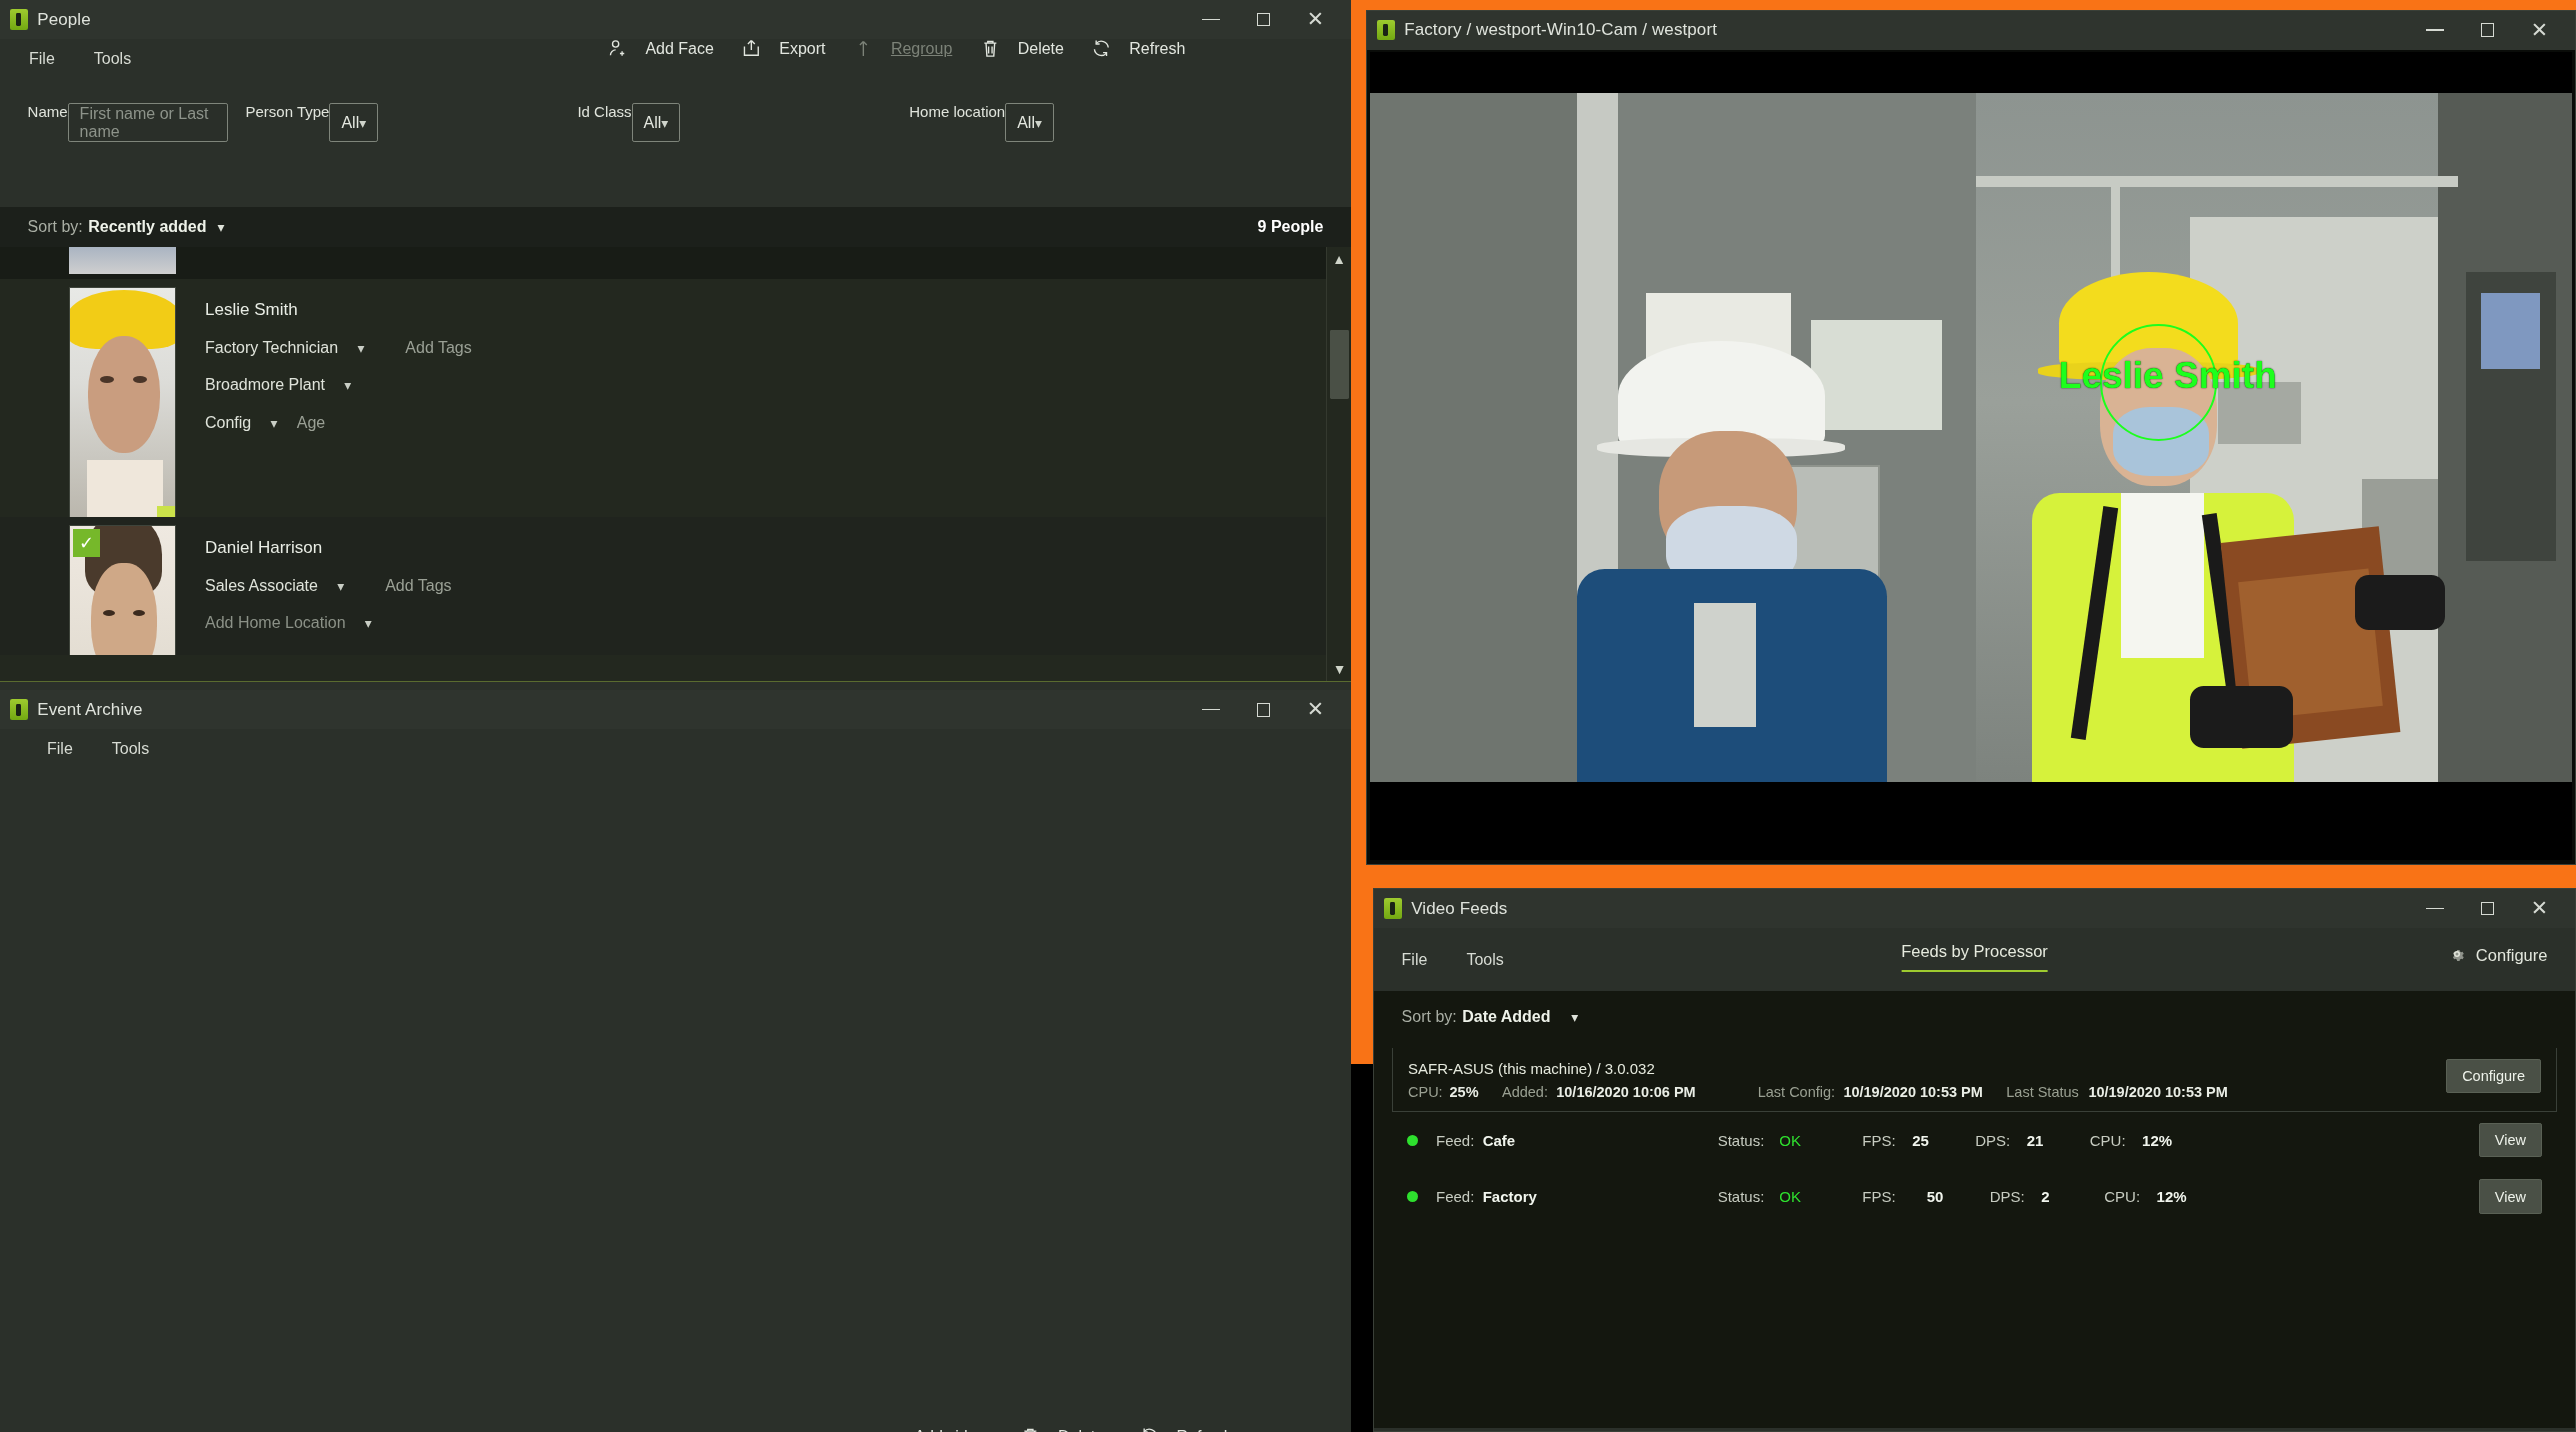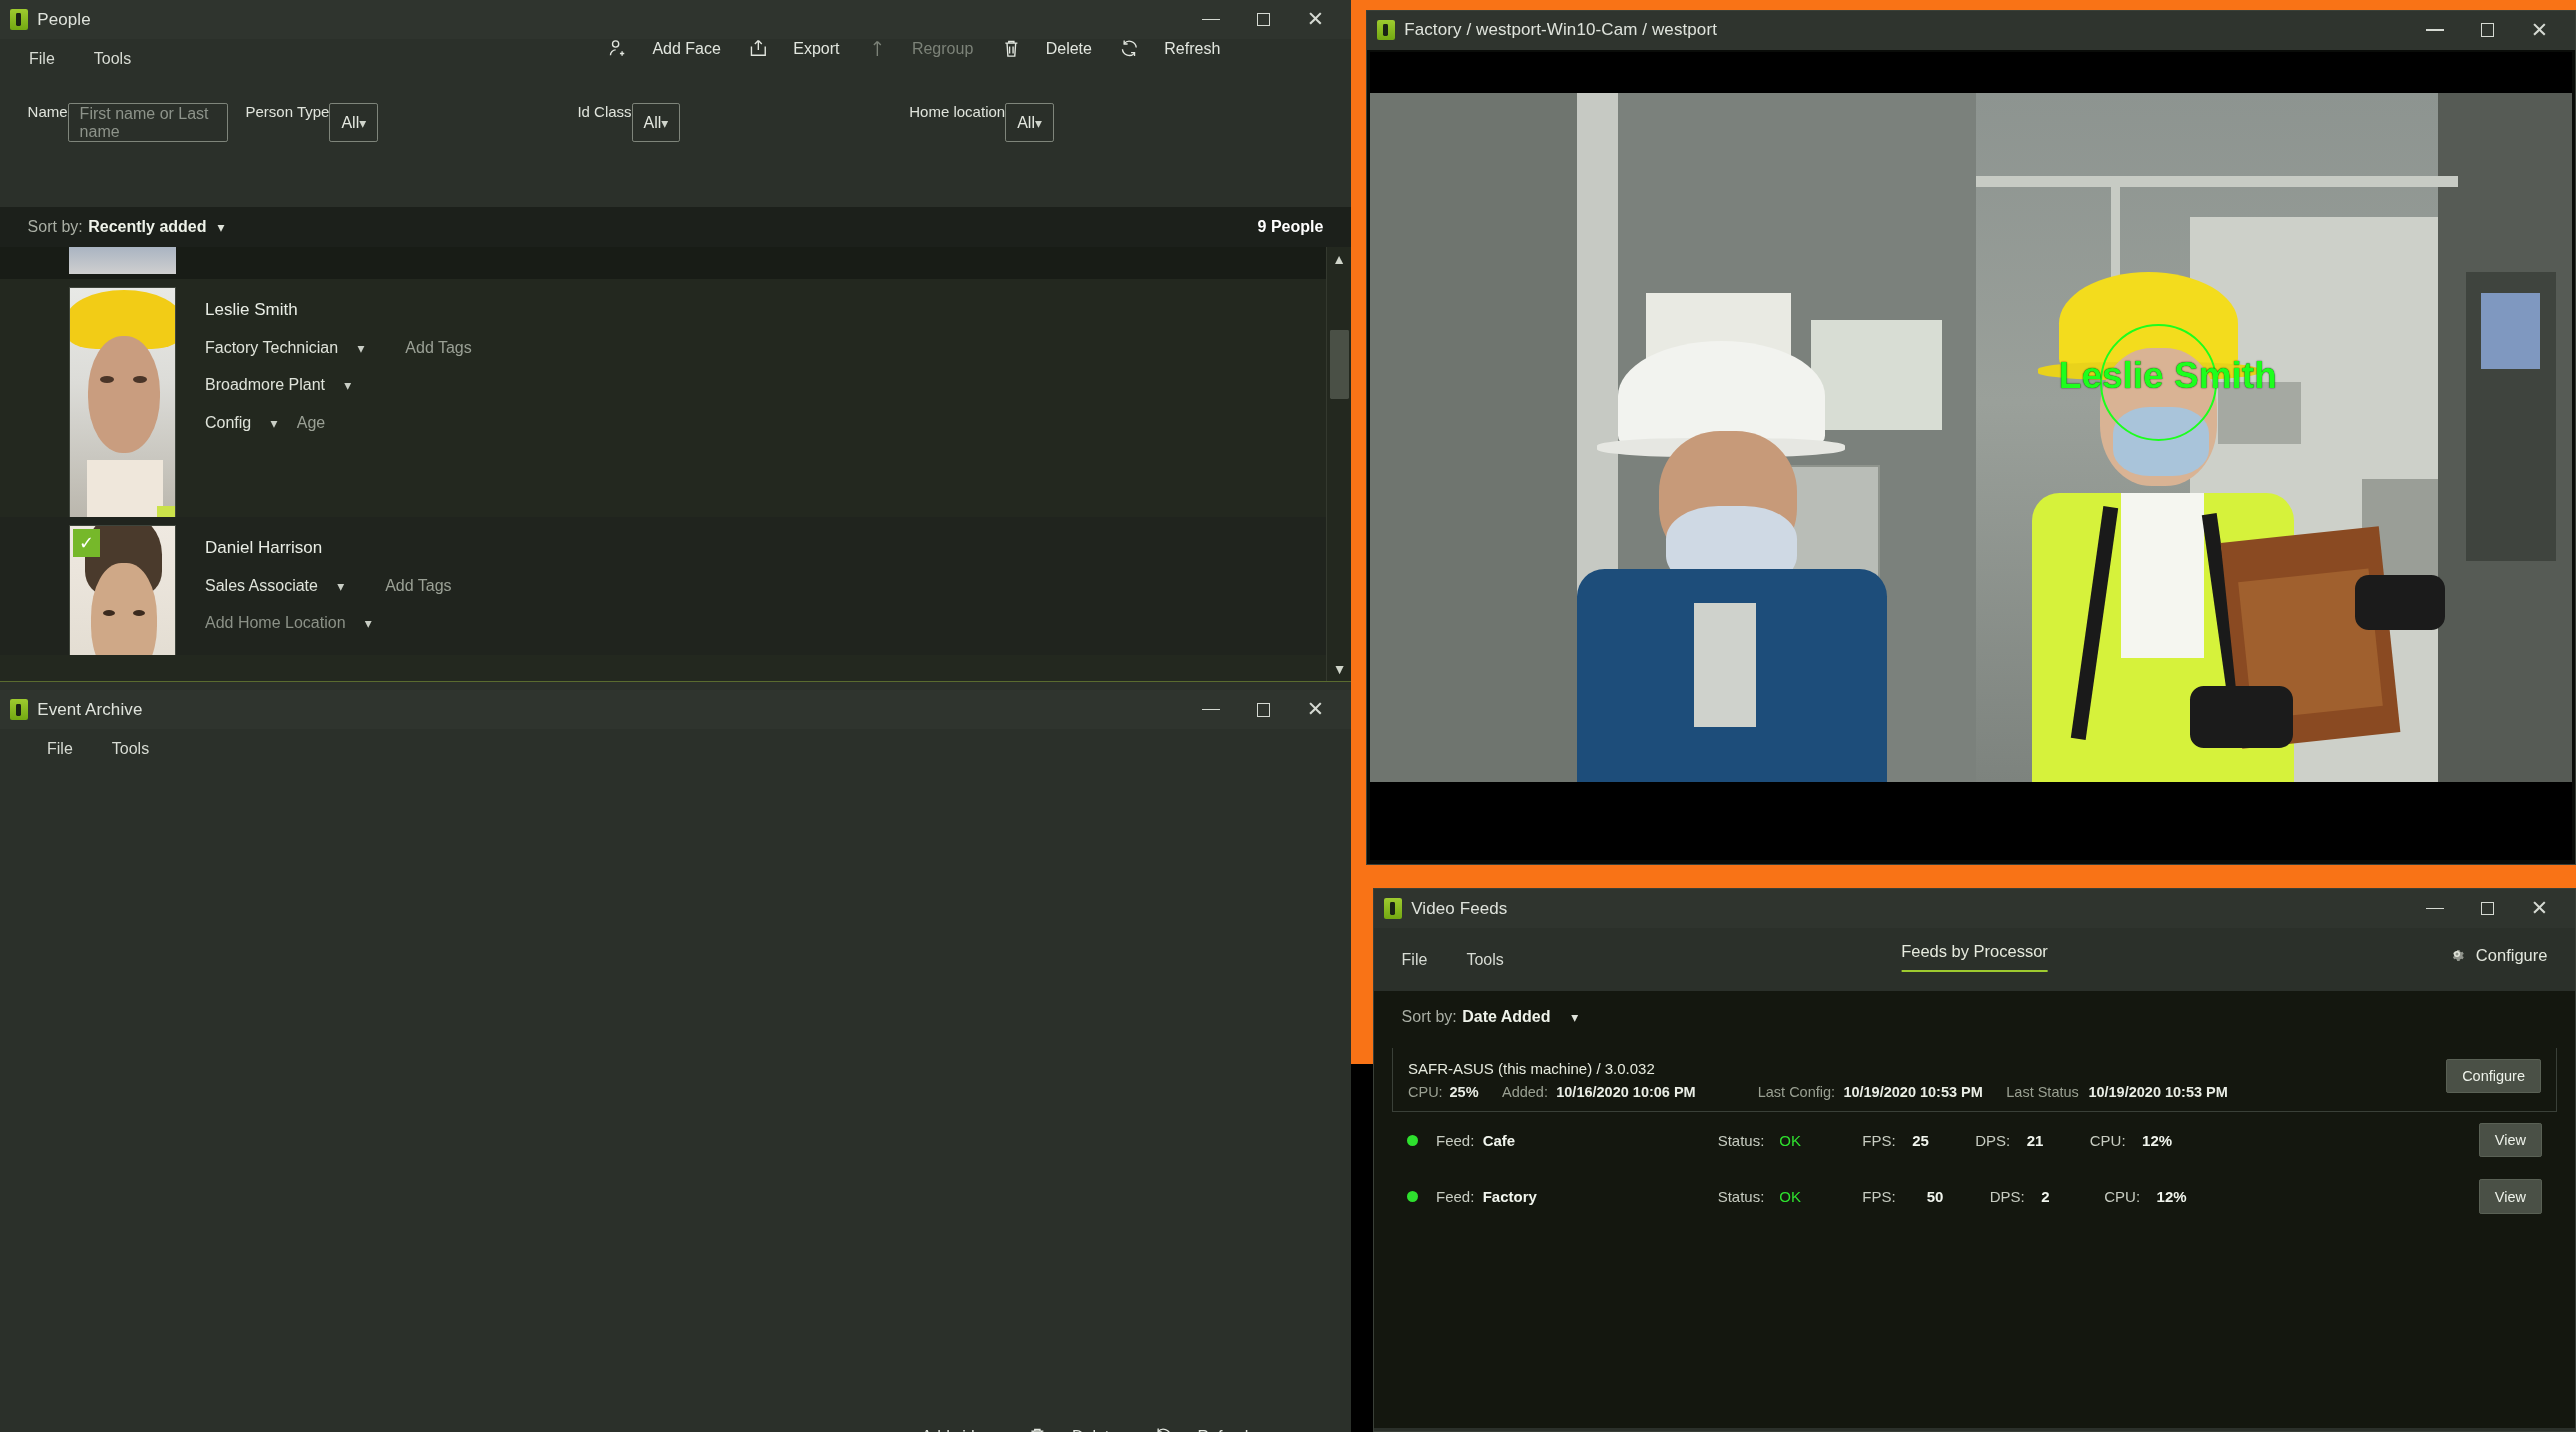--- a/index.html
+++ b/index.html
@@ -30,22 +30,22 @@
   .wbtn .minglyph { width:18px; height:1.4px; background:#d6dad3; display:block; }
   .wbtn .maxglyph { width:13.8px; height:13.8px; border:1.4px solid #d6dad3; display:block; }
   .wbtn .closeglyph { font-size:20.7px; font-weight:300; }
 
   .menubar { display:flex; align-items:center; height:40px; padding-left:29px; gap:39px; }
   .menubar .mi { color:#d8dcd4; font-size:16px; }
 
   
   #people { left:0; top:0; width:1351px; height:682px; background:#2b302a; border:none; }
   #people .toolbar { position:absolute; left:606px; top:37px; display:flex; align-items:center; gap:26px;}
-  .tbitem { display:flex; align-items:center; gap:23px; color:#e2e6df; font-size:16px; }
-  .tbitem.disabled { color:#7c8278; }
+  .tbitem { display:flex; align-items:center; gap:16px; color:#e2e6df; font-size:16px; }
+  .tbitem.disabled { color:#7c8278;text-decoration:underline; }
   .tbicon { width:23.4px; height:23.4px; display:flex; align-items:center; justify-content:center; }
   .tbicon svg { width:20.7px; height:20.7px; }
 
   .filters { position:absolute; left:0; top:103px; width:100%; height:92px; padding:0 27.6px;
              display:flex; gap:8.3px; }
   .fcol { display:flex; }
   .flabel { color:#e0e4dc; font-size:15px; margin-bottom:6.2px; }
   .fbox { height:39px; background:#2a2f29; border:0.7px solid #7f857b; border-radius:2.1px;
           display:flex; align-items:center; padding:0 11px; color:#e4e8e0; font-size:16px; }
   .fbox.placeholder { color:#8d938a; }

